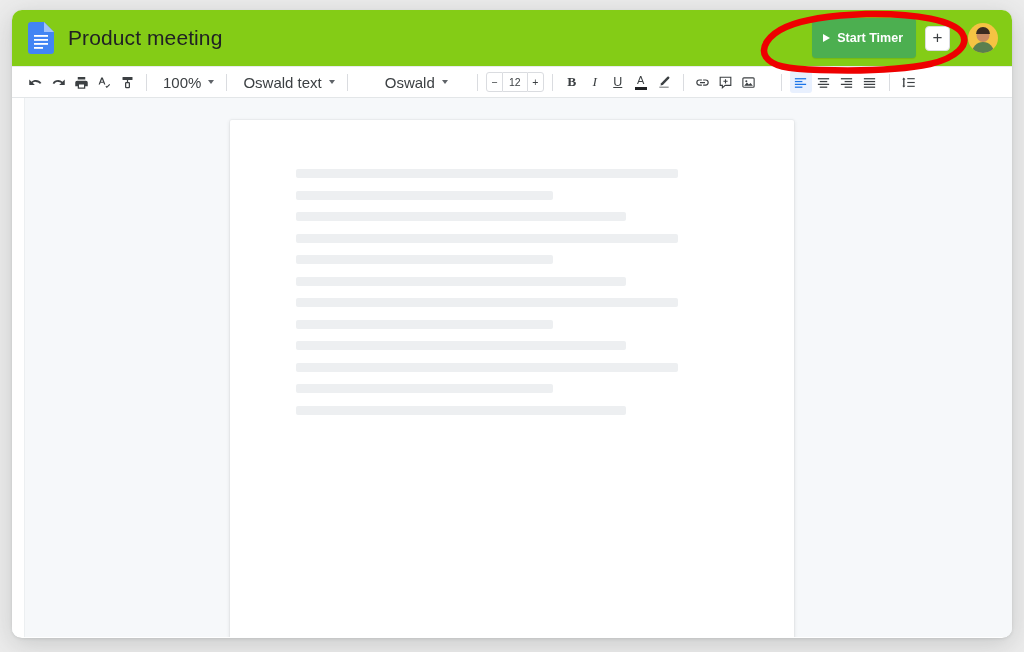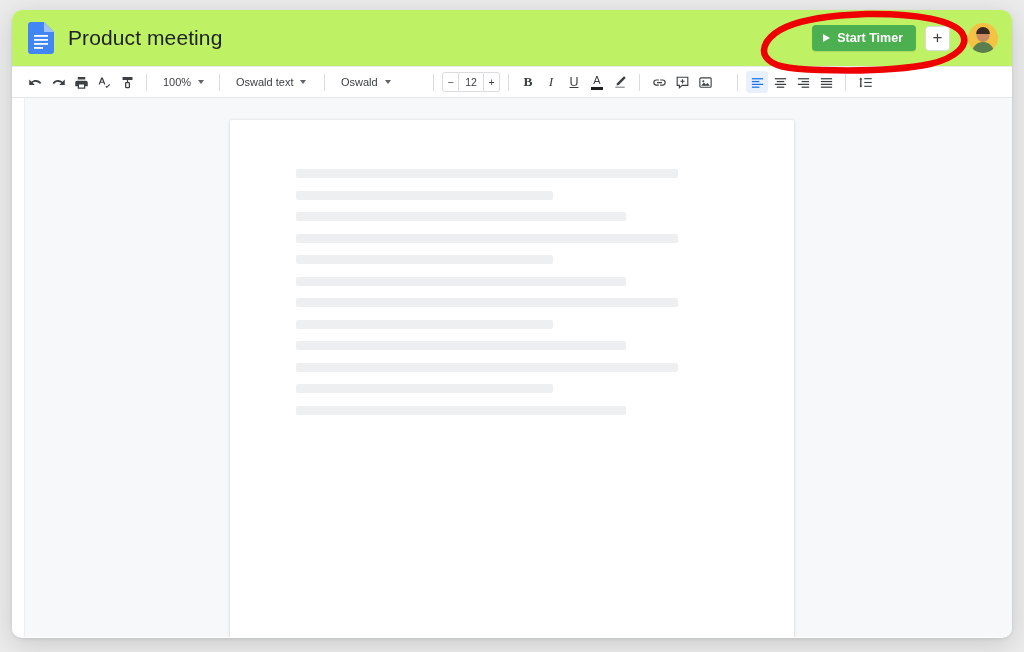--- a/index.html
+++ b/index.html
@@ -25,21 +25,21 @@
     background: #ffffff;
     border-radius: 10px;
     box-shadow: 0 6px 26px rgba(60,64,67,0.20), 0 1px 3px rgba(60,64,67,0.12);
     overflow: hidden;
   }
 
   
   .header {
     position: relative;
     height: 56px;
-    background: #bef264;
+    background: #84cc16;
     display: flex;
     align-items: center;
     padding: 0 14px 0 16px;
     box-sizing: border-box;
   }
   .doc-icon {
     width: 26px;
     height: 32px;
     flex: 0 0 auto;
     margin-right: 14px;
@@ -57,21 +57,21 @@
     gap: 9px;
   }
   .start-timer-btn {
     display: inline-flex;
     align-items: center;
     gap: 7px;
     background: #4CAF50;
     color: #ffffff;
     border: none;
     border-radius: 4px;
-    height: 26px;
+    height: 40px;
     padding: 0 13px 0 11px;
     font-size: 12.5px;
     font-family: "Liberation Sans", sans-serif;
     font-weight: bold;
     cursor: pointer;
     box-shadow: 0 1px 1px rgba(0,0,0,0.10);
   }
   .play-tri {
     width: 0;
     height: 0;
@@ -167,37 +167,37 @@
     height: 17px;
     background: #dadce0;
     margin: 0 7px;
     flex: 0 0 auto;
   }
   .tb-select {
     display: flex;
     align-items: center;
     height: 22px;
     padding: 0 4px 0 8px;
-    font-size: 11px;
+    font-size: 15px;
     color: #3c4043;
     cursor: pointer;
     border-radius: 3px;
     white-space: nowrap;
     flex: 0 0 auto;
   }
   .tb-select .caret {
     margin-left: 7px;
     width: 0; height: 0;
     border-left: 3.5px solid transparent;
     border-right: 3.5px solid transparent;
     border-top: 4px solid #5f6368;
   }
   .tb-select.zoom { min-width: 44px; }
   .tb-select.style { min-width: 76px; }
-  .tb-select.font { min-width: 80px; }
+  .tb-select.font { min-width: 80px; margin-left: 21px; }
 
   .size-stepper {
     display: flex;
     align-items: center;
     height: 20px;
     flex: 0 0 auto;
   }
   .size-stepper .seg {
     border: 1px solid #dadce0;
     height: 20px;

